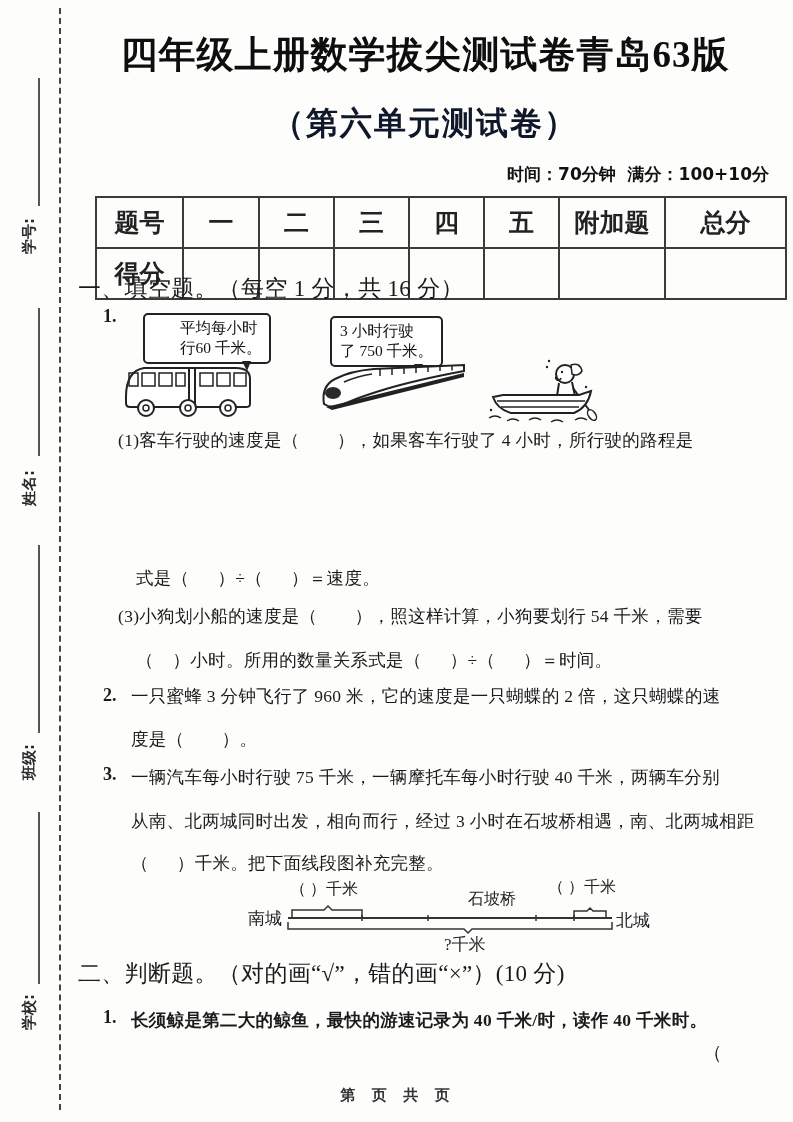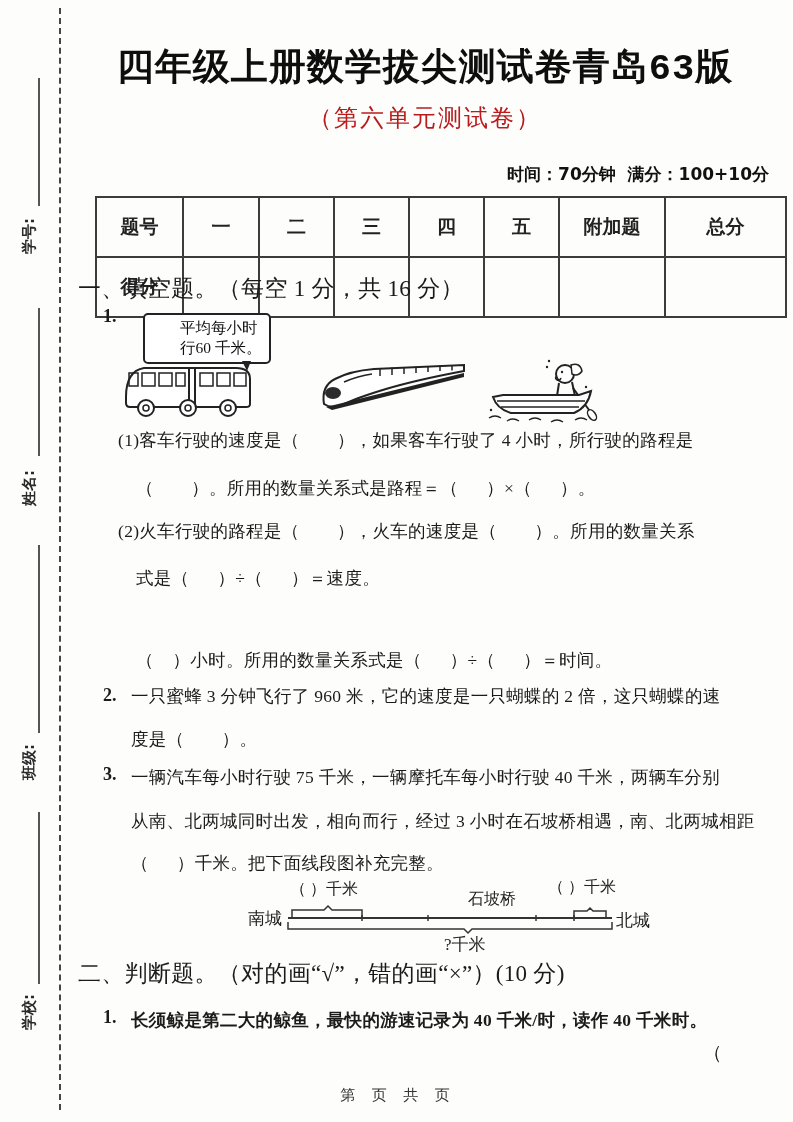--- a/index.html
+++ b/index.html
@@ -23,43 +23,43 @@
   .wl4{top:812px;height:172px;}
   .side-label{
     position:absolute;left:2px;width:56px;height:20px;
     transform:rotate(-90deg);transform-origin:center center;
     font-family:"DejaVu Sans",sans-serif;font-size:15px;font-weight:700;
     white-space:nowrap;color:#2a2a2a;text-align:center;
   }
   .sl1{top:226px;} .sl2{top:478px;} .sl3{top:752px;} .sl4{top:1002px;}
   
   .title{
-    position:absolute;top:42px;left:72px;width:706px;text-align:center;
-    font-family:Liberation Mono, monospace;font-weight:900;font-size:37px;
+    position:absolute;top:30px;left:72px;width:706px;text-align:center;
+    font-family:Liberation Serif, serif;font-weight:900;font-size:37px;
     letter-spacing:1px;color:#0e0e0e;white-space:nowrap;
   }
   .subtitle{
     position:absolute;top:102px;left:72px;width:706px;text-align:center;
-    font-family:"DejaVu Sans",sans-serif;font-weight:400;font-size:24px;
-    letter-spacing:2px;color:#b91c1c;
+    font-family:"DejaVu Sans",sans-serif;font-weight:700;font-size:32px;
+    letter-spacing:2px;color:#0f172a;
   }
   .meta{
     position:absolute;top:163px;right:24px;
     font-family:"DejaVu Sans",sans-serif;font-weight:700;font-size:17px;
     color:#111;white-space:pre;
   }
   
   table.score{
     position:absolute;top:196px;left:95px;border-collapse:collapse;
     table-layout:fixed;
   }
   table.score td{
     border:2px solid #3c3c3c;text-align:center;vertical-align:middle;
-    font-family:"DejaVu Sans",sans-serif;font-size:19px;font-weight:700;color:#222;
-    padding:16px;
+    font-family:"DejaVu Sans",sans-serif;font-size:25px;font-weight:700;color:#222;
+    padding:8px;
   }
   tr.hrow{height:40px;} tr.srow{height:24px;}
   
   .line{
     position:absolute;white-space:pre;
     font-size:17.5px;color:#1b1b1b;letter-spacing:.3px;
   }
   .hline{font-size:23px;}
   .qnum{position:absolute;font-weight:700;font-size:18px;}
   .bold-line{font-weight:600;}
@@ -73,21 +73,21 @@
     content:"";position:absolute;bottom:-9px;
     border-style:solid;border-width:10px 4px 0 5px;
     border-color:#222 transparent transparent transparent;
   }
   .tail-right::after{right:18px;}
   .tail-left::after{left:16px;}
   .pic{position:absolute;}
   
   .footer{
     position:absolute;top:1086px;left:0;width:793px;text-align:center;
-    font-size:15px;color:#333;letter-spacing:3px;white-space:pre;
+    font-size:15px;color:#333;letter-spacing:3px;white-space:pre;font-weight:bold;
   }
   .ansparen{position:absolute;font-size:19px;color:#222;}
   svg text{font-family:"Liberation Serif",serif;}
 </style>
 </head>
 <body>
 
 <div class="page">
 
   <div class="seal-dash"></div>
@@ -157,20 +157,22 @@
     <rect x="101" y="16" width="13" height="13" fill="none" stroke="#222" stroke-width="1.5"></rect>
     <rect x="118" y="16" width="12" height="13" fill="none" stroke="#222" stroke-width="1.5"></rect>
     <circle cx="30" cy="51" r="8" fill="#fff" stroke="#222" stroke-width="2"></circle>
     <circle cx="30" cy="51" r="3" fill="none" stroke="#222" stroke-width="1.5"></circle>
     <circle cx="72" cy="51" r="8" fill="#fff" stroke="#222" stroke-width="2"></circle>
     <circle cx="72" cy="51" r="3" fill="none" stroke="#222" stroke-width="1.5"></circle>
     <circle cx="112" cy="51" r="8" fill="#fff" stroke="#222" stroke-width="2"></circle>
     <circle cx="112" cy="51" r="3" fill="none" stroke="#222" stroke-width="1.5"></circle>
   </svg>
 
+  <div class="bubble tail-right" style="top:316px;left:330px;">3 小时行驶
+了 750 千米。</div>
   <svg class="pic" style="top:352px;left:318px;" width="150" height="70" viewBox="0 0 150 70">
     <path d="M6 52 Q3 34 17 27 Q32 19 56 17 L146 13 L146 19 Q98 28 68 37 Q38 46 24 53 Q13 57 6 52 Z" fill="#fff" stroke="#222" stroke-width="2"></path>
     <ellipse cx="15" cy="41" rx="8" ry="6" fill="#2b2b2b"></ellipse>
     <path d="M26 30 Q40 24 54 22" fill="none" stroke="#222" stroke-width="1.5"></path>
     <polygon points="8,55 146,21 146,25 14,58" fill="#222"></polygon>
     <line x1="62" y1="16" x2="62" y2="24" stroke="#222" stroke-width="1.5"></line>
     <line x1="74" y1="15.5" x2="74" y2="23" stroke="#222" stroke-width="1.5"></line>
     <line x1="86" y1="15" x2="86" y2="22" stroke="#222" stroke-width="1.5"></line>
     <line x1="98" y1="14.5" x2="98" y2="21" stroke="#222" stroke-width="1.5"></line>
     <line x1="110" y1="14" x2="110" y2="20" stroke="#222" stroke-width="1.5"></line>
@@ -191,23 +193,22 @@
     <line x1="10" y1="49" x2="98" y2="49" stroke="#222" stroke-width="1.3"></line>
     <line x1="14" y1="55" x2="92" y2="55" stroke="#222" stroke-width="1.3"></line>
     <path d="M2 66 q6 -4 12 0 M20 69 q6 -4 12 0 M42 68 q6 -4 12 0 M64 70 q6 -4 12 0 M88 68 q6 -4 12 0" fill="none" stroke="#222" stroke-width="1.5"></path>
     <circle cx="60" cy="15" r="1.2" fill="#222"></circle>
       <circle cx="62" cy="9" r="1.2" fill="#222"></circle>
     <circle cx="4" cy="58" r="1.2" fill="#222"></circle>
       <circle cx="99" cy="35" r="1.2" fill="#222"></circle>
   </svg>
 
   <div class="line" style="top:428px;left:118px;">(1)客车行驶的速度是（        ），如果客车行驶了 4 小时，所行驶的路程是</div>
-  <div class="line" style="top:476px;left:136px;">（        ）。所用的数量关系式是路程＝（      ）×（      ）。</div>
-  <div class="line" style="top:519px;left:118px;">(2)火车行驶的路程是（        ），火车的速度是（        ）。所用的数量关系</div>
   <div class="line" style="top:566px;left:136px;">式是（      ）÷（      ）＝速度。</div>
+  <div class="line" style="top:604px;left:118px;">(3)小狗划小船的速度是（        ），照这样计算，小狗要划行 54 千米，需要</div>
   <div class="line" style="top:648px;left:136px;">（    ）小时。所用的数量关系式是（      ）÷（      ）＝时间。</div>
 
   <div class="qnum" style="top:685px;left:103px;">2.</div>
   <div class="line" style="top:684px;left:131px;">一只蜜蜂 3 分钟飞行了 960 米，它的速度是一只蝴蝶的 2 倍，这只蝴蝶的速</div>
   <div class="line" style="top:727px;left:131px;">度是（        ）。</div>
 
   <div class="qnum" style="top:764px;left:103px;">3.</div>
   <div class="line" style="top:765px;left:131px;">一辆汽车每小时行驶 75 千米，一辆摩托车每小时行驶 40 千米，两辆车分别</div>
   <div class="line" style="top:809px;left:131px;">从南、北两城同时出发，相向而行，经过 3 小时在石坡桥相遇，南、北两城相距</div>
   <div class="line" style="top:851px;left:131px;">（      ）千米。把下面线段图补充完整。</div>

